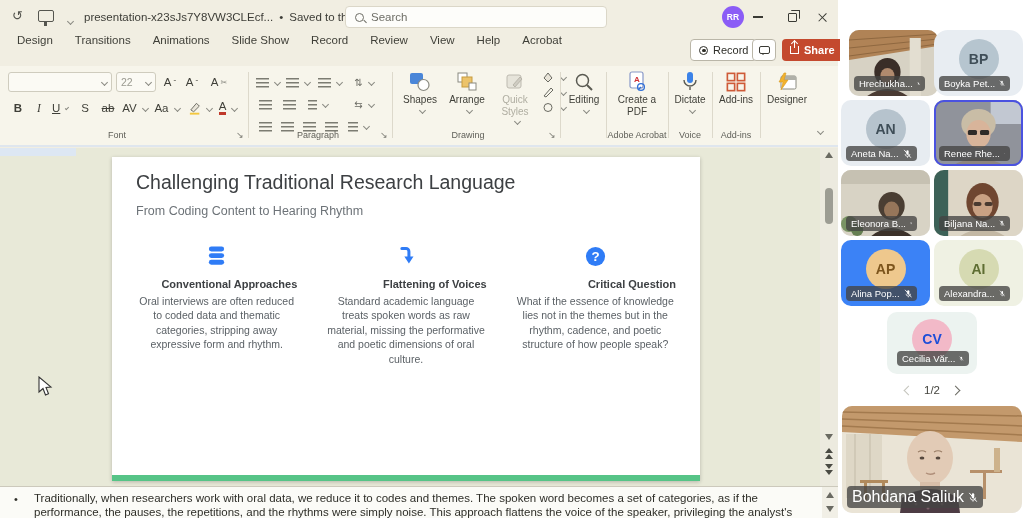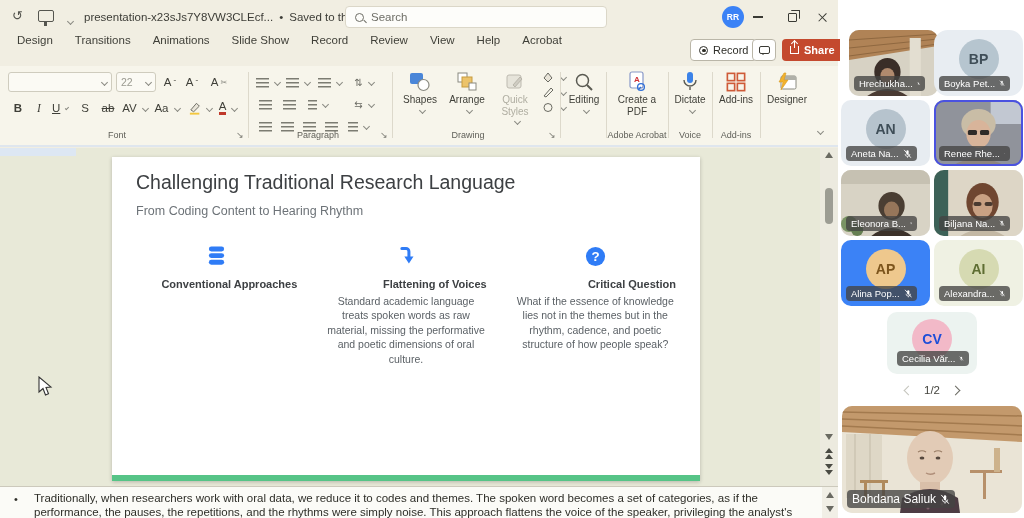--- a/index.html
+++ b/index.html
@@ -126,21 +126,21 @@
       <span class="qat-icon undo">↺</span>
       <span class="qat-icon present"></span>
       <span class="qat-caret"><span class="chev gray"></span></span>
       <div class="doc-title">
         <span>presentation-x23sJs7Y8VW3CLEcf...</span><span class="sep">•</span><span>Saved to this PC</span><span class="chev"></span>
       </div>
       <div class="searchbox">
         <span class="mag"></span>
         <span>Search</span>
       </div>
-      <div class="acct" style="background: #3b82f6;">RR</div>
+      <div class="acct" style="background: #8b5cf6;">RR</div>
       <div class="winbtn btn-min">
           <span class="min-bar"></span>
         </div>
       <div class="winbtn btn-max">
           <span class="restore"></span>
         </div>
       <div class="winbtn btn-close">
           <span class="xx"></span>
         </div>
     </div>
@@ -410,20 +410,21 @@
             <span class="ic">
               <svg width="21" height="22" viewBox="0 0 22 22">
                   <g fill="#2f7cf6">
                     <rect x="3" y="1" width="16" height="5.2" rx="2.6"></rect>
                     <rect x="3" y="8" width="16" height="5.2" rx="2.6"></rect>
                     <rect x="3" y="15" width="16" height="5.2" rx="2.6"></rect>
                   </g>
                 </svg>
             </span>
             <h4>Conventional Approaches</h4>
+            <p>Oral interviews are often reduced to coded data and thematic categories, stripping away expressive form and rhythm.</p>
           </div>
           <div class="col">
             <span class="ic">
               <svg width="20" height="22" viewBox="0 0 24 24">
                   <path d="M7 3 h5 a3.5 3.5 0 0 1 3.5 3.5 V13" stroke="#2f7cf6" stroke-width="3.6" fill="none" stroke-linecap="round"></path>
                   <path d="M10 12.5 L15.5 21 L21 12.5 Z" fill="#2f7cf6"></path>
                 </svg>
             </span>
             <h4>Flattening of Voices</h4>
             <p>Standard academic language treats spoken words as raw material, missing the performative and poetic dimensions of oral culture.</p>
@@ -645,21 +646,21 @@
         <ellipse cx="80" cy="52" rx="2.4" ry="1.6" fill="#55483e"></ellipse>
           <ellipse cx="96" cy="52" rx="2.4" ry="1.6" fill="#55483e"></ellipse>
         <path d="M76 46 q4 -2.5 8 0 M92 46 q4 -2.5 8 0" stroke="#9a7e66" fill="none" stroke-width="1.2"></path>
         <path d="M84 67 q4 2.5 9 0" stroke="#b08f7a" fill="none" stroke-width="1.4"></path>
         <rect x="78" y="76" width="20" height="12" fill="#d9bfa9"></rect>
         <path d="M58 107 L60 92 Q88 74 116 92 L118 107 Z" fill="#4d3c44"></path>
         <circle cx="74" cy="98" r="1.5" fill="#7a5f68"></circle>
           <circle cx="86" cy="102" r="1.5" fill="#7a5f68"></circle>
           <circle cx="100" cy="98" r="1.5" fill="#7a5f68"></circle>
       </svg>
-      <span class="pill" style="font-size:12px;align-items:center;">
+      <span class="pill" style="font-size:16px;align-items:center;">
         <span>Bohdana Saliuk</span>
         <svg width="10" height="11" viewBox="0 0 12 12">
             <rect x="4.5" y="1" width="3" height="6" rx="1.5" fill="#fff"></rect>
             <path d="M2.8 6 a3.2 3.2 0 0 0 6.4 0" stroke="#fff" fill="none"></path>
             <line x1="6" y1="9.2" x2="6" y2="11" stroke="#fff"></line>
             <line x1="1.5" y1="0.5" x2="10.5" y2="11" stroke="#fff" stroke-width="1.2"></line>
           </svg>
       </span>
     </div>
   </div>

